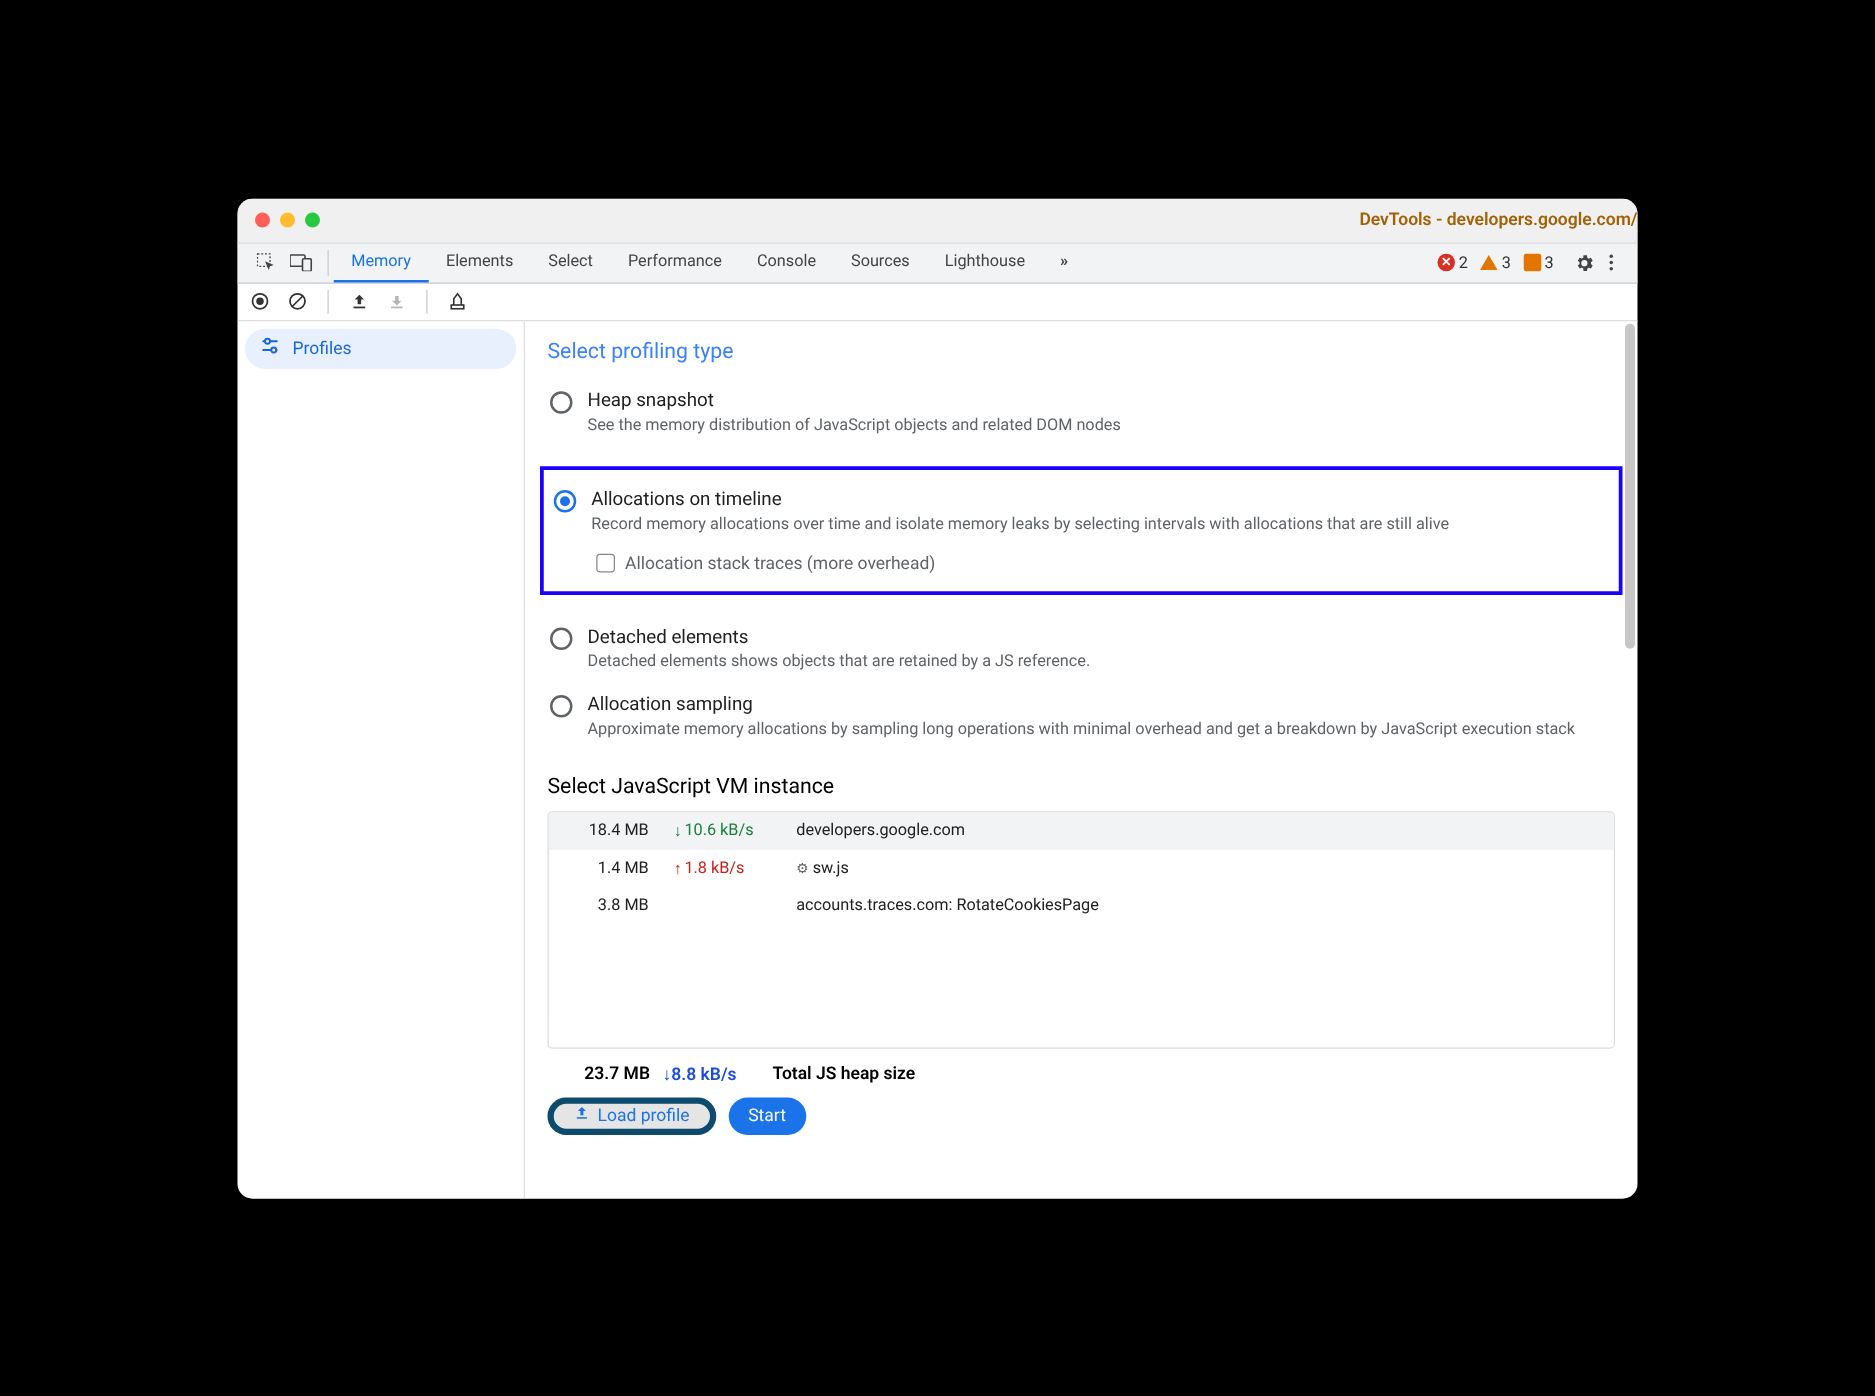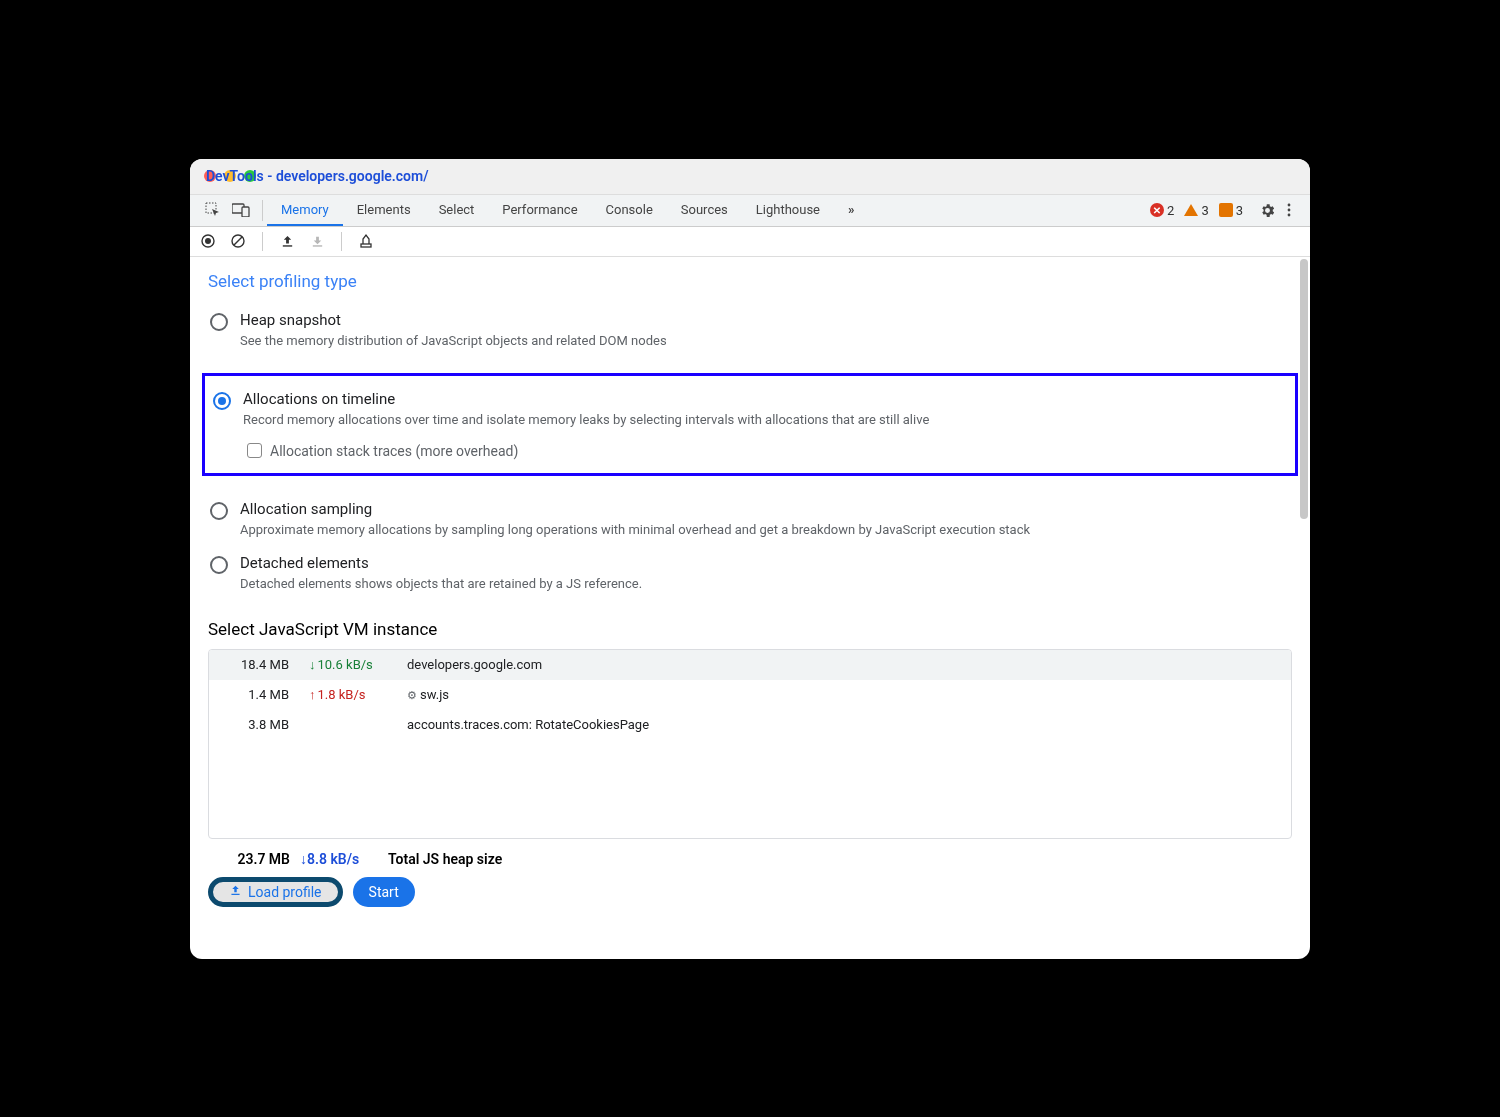--- a/index.html
+++ b/index.html
@@ -6,21 +6,21 @@
   body { background: #000; width: 1500px; height: 1117px; display: flex; align-items: center; justify-content: center; }
   .window { width: 1120px; height: 800px; background: #fff; border-radius: 12px; overflow: hidden; display: flex; flex-direction: column; box-shadow: 0 20px 60px rgba(0,0,0,.5); }
 
   
   .titlebar { height: 36px; background: #f0f0f0; display: flex; align-items: center; padding: 0 14px; border-bottom: 1px solid #ddd; position: relative; }
   .traffic { display: flex; gap: 8px; }
   .dot { width: 12px; height: 12px; border-radius: 50%; }
   .dot.red { background: #ff5f57; }
   .dot.yellow { background: #febc2e; }
   .dot.green { background: #28c840; }
-  .title { position: absolute; left: 16px; right: 0; text-align: left; font-size: 14px; font-weight: 600; color: #1d4ed8; pointer-events: none; }
+  .title { position: absolute; left: 16px; right: 0; text-align: right; font-size: 14px; font-weight: 600; color: #a16207; pointer-events: none; }
 
   
   .tabbar { height: 32px; background: #f1f3f4; border-bottom: 1px solid #ccc; display: flex; align-items: stretch; padding: 0 6px; gap: 0; }
   .tb-left { display: flex; align-items: center; gap: 10px; padding: 0 8px; }
   .tb-icon { width: 18px; height: 18px; display: flex; align-items: center; justify-content: center; color: #444; }
   .divider { width: 1px; background: #ccc; align-self: stretch; margin: 5px 4px; }
   .panel-tab { padding: 0 14px; display: flex; align-items: center; font-size: 13px; color: #444; border-bottom: 2px solid transparent; cursor: pointer; }
   .panel-tab.active { color: #1a73e8; border-bottom-color: #1a73e8; }
   .tb-right { margin-left: auto; display: flex; align-items: center; gap: 4px; padding-right: 6px; }
   .badge-item { display: flex; align-items: center; gap: 3px; font-size: 13px; color: #333; padding: 0 3px; }
@@ -169,20 +169,33 @@
     <div class="divider"></div>
     <span class="act-icon">
       <svg width="16" height="16" viewBox="0 0 16 16">
           <rect x="3" y="11" width="10" height="3" fill="none" stroke="#333" stroke-width="1.3"></rect>
           <path d="M5 11 L5 6 L8 2 L11 6 L11 11" fill="none" stroke="#333" stroke-width="1.3"></path>
         </svg>
     </span>
   </div>
 
   <div class="body">
+    <div class="sidebar">
+      <div class="sidebar-item">
+        <span>
+          <svg width="16" height="16" viewBox="0 0 16 16">
+              <line x1="2" y1="4" x2="14" y2="4" stroke="#1967d2" stroke-width="1.5"></line>
+              <circle cx="6" cy="4" r="2" fill="#e8f0fe" stroke="#1967d2" stroke-width="1.5"></circle>
+              <line x1="2" y1="11" x2="14" y2="11" stroke="#1967d2" stroke-width="1.5"></line>
+              <circle cx="11" cy="11" r="2" fill="#e8f0fe" stroke="#1967d2" stroke-width="1.5"></circle>
+            </svg>
+        </span>
+        <span>Profiles</span>
+      </div>
+    </div>
 
     <div class="main">
       <div class="scrollbar"></div>
 
       <div class="section-title">Select profiling type</div>
 
       <div class="option">
         <div class="radio"></div>
         <div>
           <div class="opt-label">Heap snapshot</div>
@@ -200,30 +213,30 @@
               <div class="checkbox"></div>
               <span class="sublabel">Allocation stack traces (more overhead)</span>
             </div>
           </div>
         </div>
       </div>
 
       <div class="option">
         <div class="radio"></div>
         <div>
-          <div class="opt-label">Allocation sampling</div>
-          <div class="opt-desc">Approximate memory allocations by sampling long operations with minimal overhead and get a breakdown by JavaScript execution stack</div>
+          <div class="opt-label">Detached elements</div>
+          <div class="opt-desc">Detached elements shows objects that are retained by a JS reference.</div>
         </div>
       </div>
 
       <div class="option">
         <div class="radio"></div>
         <div>
-          <div class="opt-label">Detached elements</div>
-          <div class="opt-desc">Detached elements shows objects that are retained by a JS reference.</div>
+          <div class="opt-label">Allocation sampling</div>
+          <div class="opt-desc">Approximate memory allocations by sampling long operations with minimal overhead and get a breakdown by JavaScript execution stack</div>
         </div>
       </div>
 
       <div class="vm-section-title">Select JavaScript VM instance</div>
 
       <div class="vm-box">
         <div class="vm-row sel">
           <div class="vm-size">18.4 MB</div>
           <div class="vm-rate rate-down">
             <span>↓</span>

